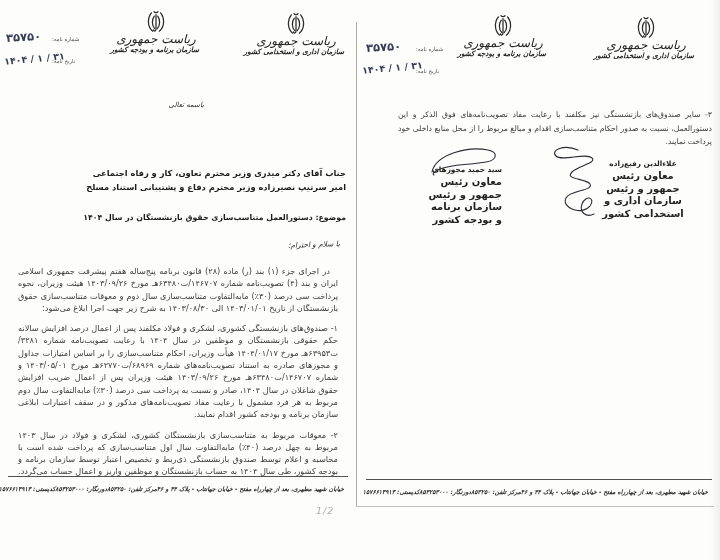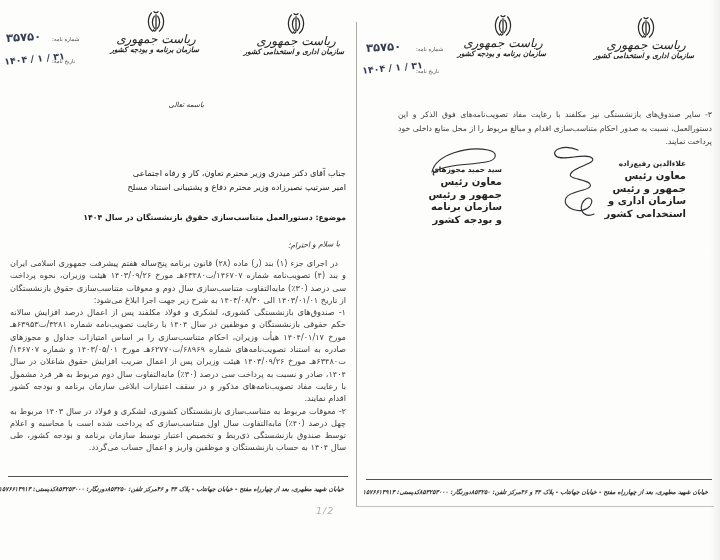--- a/index.html
+++ b/index.html
@@ -21,26 +21,26 @@
   .lh-org .emblem{display:block;margin:0 auto 1px auto;}
   .lh-presidency{font-size:12px;font-style:italic;letter-spacing:.3px;line-height:8px;}
   .lh-orgname{font-size:7.2px;font-style:italic;font-weight:600;line-height:9px;margin-top:2px;white-space:nowrap;}
   .lh-label{position:absolute;font-size:5.4px;color:#4c4c48;white-space:nowrap;}
   .hand{position:absolute;color:#353d54;font-weight:600;white-space:nowrap;}
   .hand-number{font-size:11.5px;letter-spacing:2px;transform:rotate(-3deg);}
   .hand-date{font-size:9.5px;letter-spacing:1px;transform:rotate(-5deg);}
 
   .besmele{position:absolute;left:130px;top:101px;width:74px;text-align:right;font-size:7px;font-style:italic;color:#2c2c28;}
 
-  .addressee{position:absolute;right:10px;top:166px;width:260px;text-align:right;font-size:8.3px;font-weight:normal;color:#1d1d1b;line-height:14px;}
+  .addressee{position:absolute;right:10px;top:166px;width:260px;text-align:right;font-size:8.3px;font-weight:bold;color:#1d1d1b;line-height:14px;}
   .subject{position:absolute;right:10px;top:213px;font-size:7.8px;font-weight:bold;color:#1d1d1b;text-align:right;}
   .salutation{position:absolute;right:16px;top:240px;font-size:7.4px;font-style:italic;color:#30302c;transform:rotate(-2deg);}
 
   .body-text{position:absolute;right:10px;left:10px;top:257px;font-size:8.2px;line-height:12.3px;color:#3c3c38;text-align:justify;}
-  .body-text p{margin:0;}
+  .body-text p{margin:8px;}
   .body-text p.indent{text-indent:8px;}
 
   .item3{position:absolute;right:8px;left:42px;top:108px;font-size:7.7px;line-height:13.5px;color:#3c3c38;text-align:justify;}
 
   .sig-block{position:absolute;text-align:right;font-weight:bold;color:#23231f;line-height:12.4px;}
   .sig-name{font-size:7.3px;}
   .sig-title{font-size:10px;}
   .sig-svg{position:absolute;}
 
   .rule{position:absolute;height:1px;background:#52524e;}
@@ -145,21 +145,21 @@
         <path d="M12 5 L 12 22.5 C 12 25.5, 9.2 25.5, 9 23.5"></path>
         <path d="M9.5 1.6 C 10.6 3.1, 13.4 3.1, 14.5 1.6"></path>
       </g>
     </svg>
     <div class="lh-presidency">ریاست جمهوری</div>
     <div class="lh-orgname">سازمان اداری و استخدامی کشور</div>
   </div>
 
   <div class="item3">۳- سایر صندوق‌های بازنشستگی نیز مکلفند با رعایت مفاد تصویب‌نامه‌های فوق الذکر و این دستورالعمل، نسبت به صدور احکام متناسب‌سازی اقدام و مبالغ مربوط را از محل منابع داخلی خود پرداخت نمایند.</div>
 
-  <div class="sig-block" style="left:244px;top:158px;width:86px;">
+  <div class="sig-block" style="left:244px;top:158px;width:86px;text-align:center;">
     <div class="sig-name">علاءالدین رفیع‌زاده</div>
     <div class="sig-title">معاون رئیس جمهور و رئیس</div>
     <div class="sig-title">سازمان اداری و استخدامی کشور</div>
   </div>
   <svg class="sig-svg" style="left:178px;top:142px;" width="88" height="80" viewBox="0 0 88 80">
     <path d="M44 8 C 30 2, 16 8, 22 14 C 28 20, 52 10, 58 16 C 63 21, 44 24, 38 30 C 30 38, 52 36, 56 42 C 60 49, 36 48, 32 56 C 27 66, 48 74, 56 64 C 62 56, 52 52, 48 62 C 45 70, 52 76, 60 72" fill="none" stroke="#2b2b33" stroke-width="1.1" stroke-linecap="round"></path>
   </svg>
 
   <div class="sig-block" style="left:66px;top:164px;width:80px;">
     <div class="sig-name">سید حمید مجوزهای</div>

